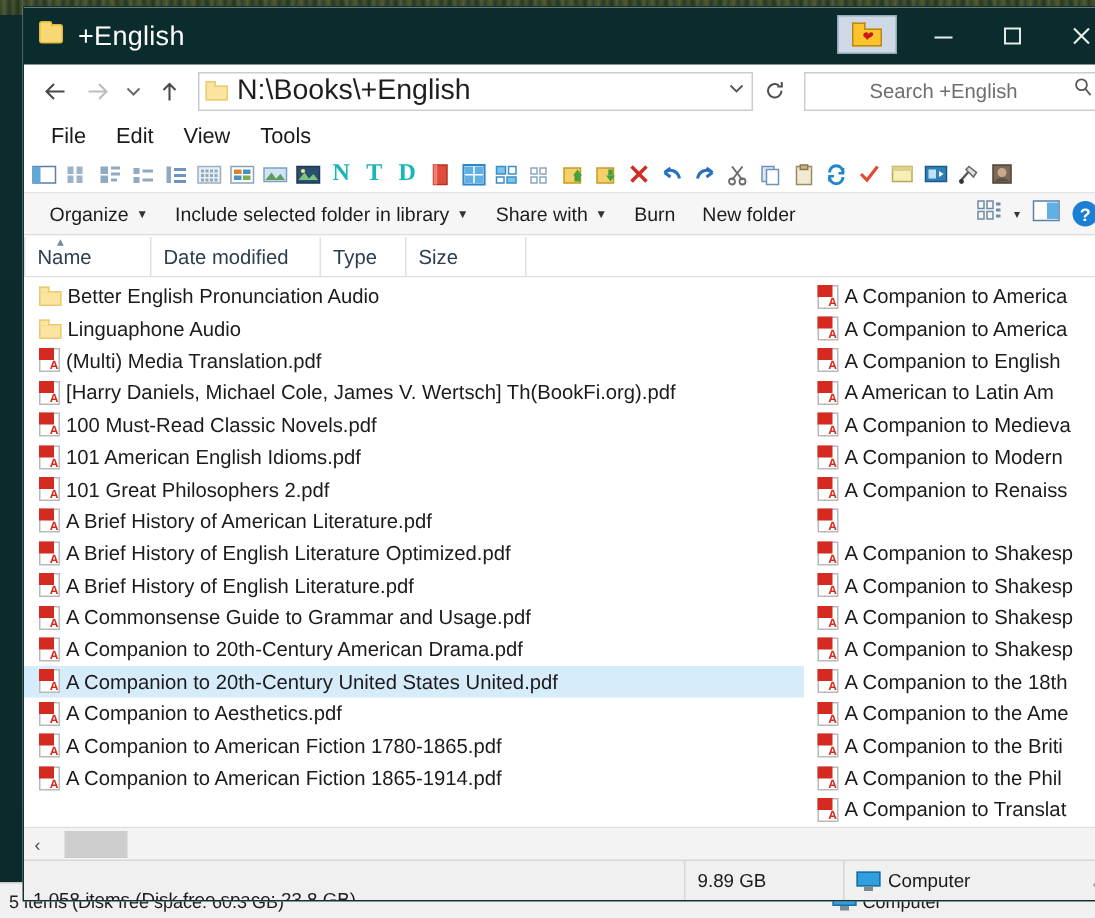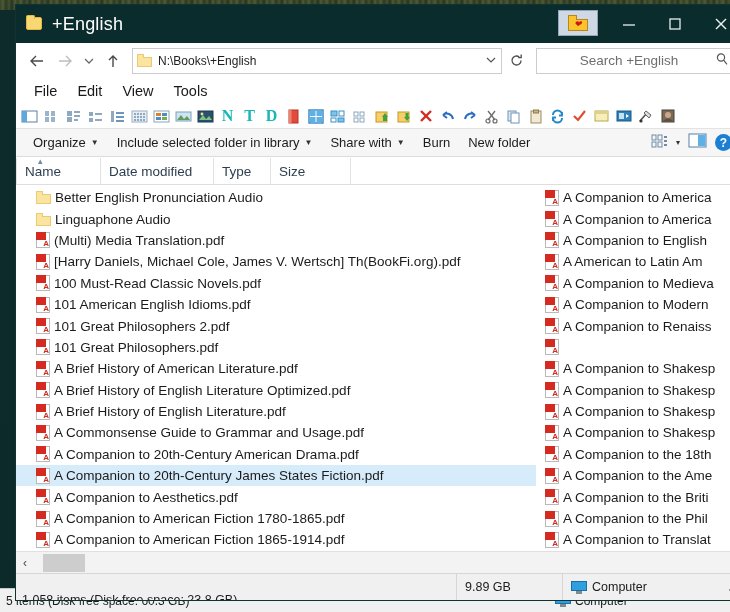--- a/index.html
+++ b/index.html
@@ -118,21 +118,21 @@
   }
   .navbtn { width:26px;height:26px;display:flex;align-items:center;justify-content:center;color:#4a4a4a; }
   .navbtn.disabled { color:#bdbdbd; }
   .navbtn.small { width:18px; }
   #addressfield {
     flex:1 1 auto; height:26px; margin-left:4px;
     border:1px solid #cccccc; background:#fff;
     display:flex; align-items:center; padding:0 4px; gap:6px;
     min-width: 0;
   }
-  #addressfield .path { font-size:12px; color:#1e1e1e; white-space:nowrap; }
+  #addressfield .path { font-size:19px; color:#1e1e1e; white-space:nowrap; }
   #addressfield .chev { margin-left:auto; color:#555; font-size:11px; }
   #refreshbtn { width:24px;height:26px;display:flex;align-items:center;justify-content:center;color:#4b4b4b;border:1px solid transparent; }
   #searchbox {
     flex:0 0 200px; height:26px; margin-left:6px;
     border:1px solid #cccccc; background:#fff;
     display:flex; align-items:center; padding:0 6px;text-align:center;
   }
   #searchbox .sph { font-size:13.5px; color:#6e6e6e; flex:1 1 auto; white-space:nowrap;}
   #searchbox .smag { color:#555; }
 
@@ -195,21 +195,21 @@
     flex:1 1 auto; position:relative; background:#fff; overflow:hidden;
   }
   .col {
     position:absolute; top:2px;
     display:flex; flex-direction:column;
   }
   #col-left { left:0; width:520px; }
   #col-right{ left:525px; width:205px; }
   .frow {
     height:21.4px; display:flex; align-items:center; gap:4px;
-    padding-left:20px; white-space:nowrap;
+    padding-left:10px; white-space:nowrap;
   }
   .frow.sel { background:#d7ecfb; }
   .frow .fname { font-size:13.5px; color:#1b1b1b; }
   #col-right .frow { padding-left:4px; overflow:hidden;text-align:center; }
 
   .ico-folder { width:15px;height:13px;flex:0 0 15px; position:relative;}
   .ico-folder .fb{position:absolute;left:0;bottom:0;width:15px;height:10px;background:#fbe3a0;border:1px solid #e8cb72;}
   .ico-folder .ft{position:absolute;left:0;top:0;width:7px;height:4px;background:#fbe3a0;border:1px solid #e8cb72;border-bottom:none;}
   .ico-pdf {
     width:14px;height:16px;flex:0 0 14px; position:relative;
@@ -656,45 +656,41 @@
         <div class="frow">
           <span class="ico-pdf"></span>
           <span class="fname">101 American English Idioms.pdf</span>
         </div>
         <div class="frow">
           <span class="ico-pdf"></span>
           <span class="fname">101 Great Philosophers 2.pdf</span>
         </div>
         <div class="frow">
           <span class="ico-pdf"></span>
-          <span class="fname">101 Great Philosophers.pdf</span>
-        </div>
-        <div class="frow">
-          <span class="ico-pdf"></span>
           <span class="fname">A Brief History of American Literature.pdf</span>
         </div>
         <div class="frow">
           <span class="ico-pdf"></span>
           <span class="fname">A Brief History of English Literature Optimized.pdf</span>
         </div>
         <div class="frow">
           <span class="ico-pdf"></span>
           <span class="fname">A Brief History of English Literature.pdf</span>
         </div>
         <div class="frow">
           <span class="ico-pdf"></span>
           <span class="fname">A Commonsense Guide to Grammar and Usage.pdf</span>
         </div>
         <div class="frow">
           <span class="ico-pdf"></span>
           <span class="fname">A Companion to 20th-Century American Drama.pdf</span>
         </div>
         <div class="frow sel">
           <span class="ico-pdf"></span>
-          <span class="fname">A Companion to 20th-Century James States Fiction.pdf</span>
+          <span class="fname">A Companion to 20th-Century United States United.pdf</span>
         </div>
         <div class="frow">
           <span class="ico-pdf"></span>
           <span class="fname">A Companion to Aesthetics.pdf</span>
         </div>
         <div class="frow">
           <span class="ico-pdf"></span>
           <span class="fname">A Companion to American Fiction 1780-1865.pdf</span>
         </div>
         <div class="frow">

